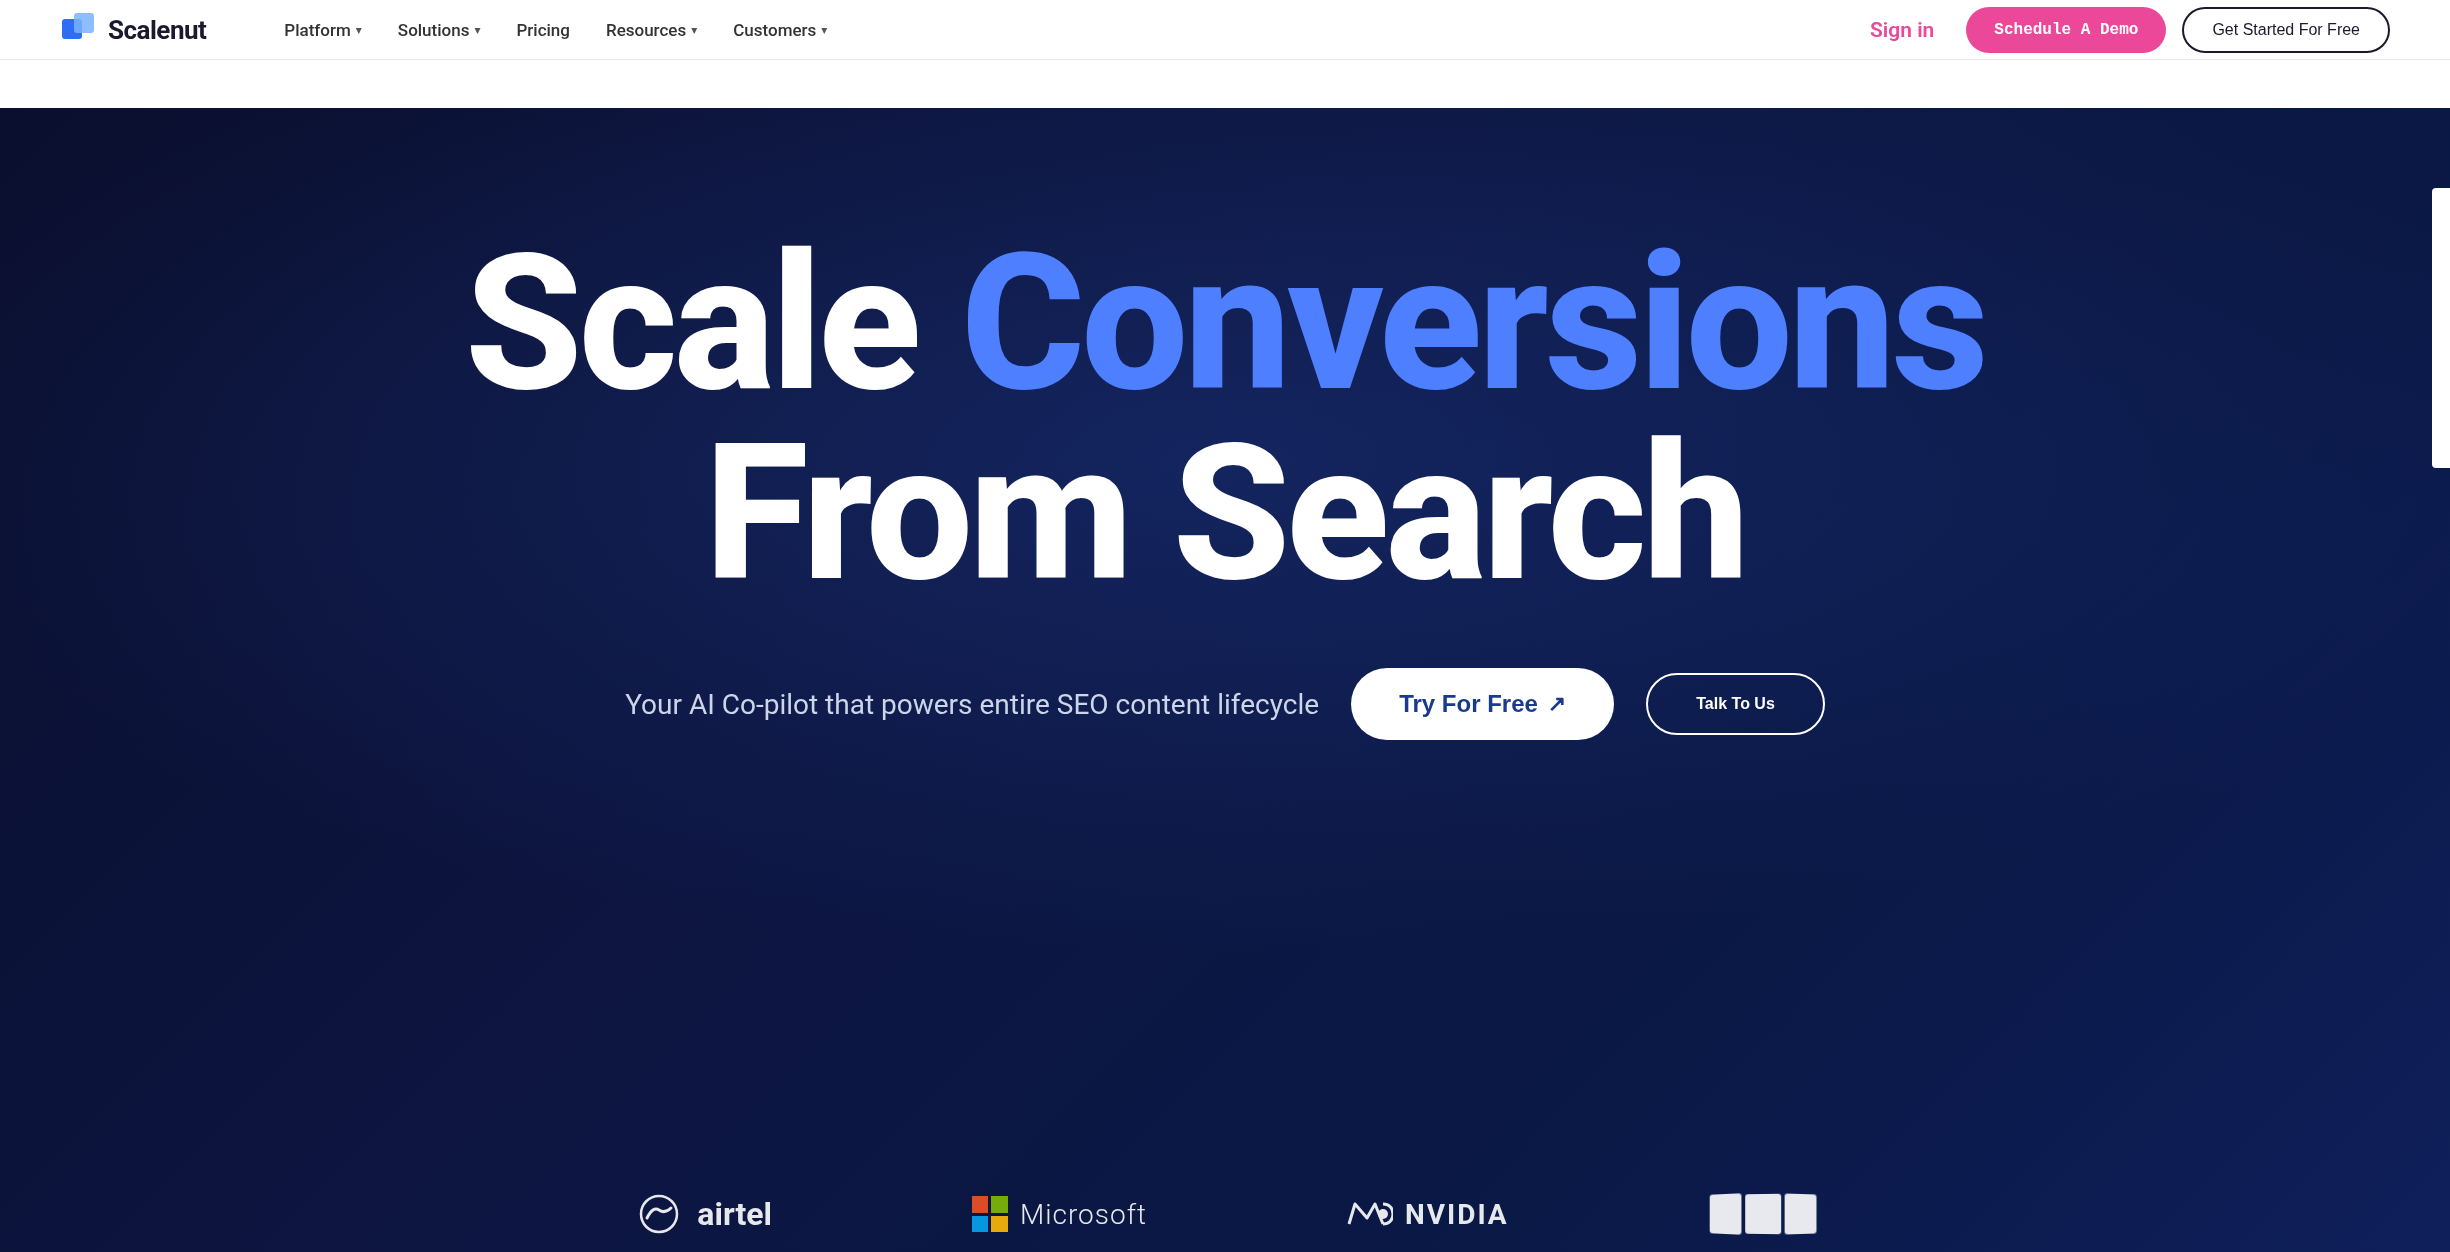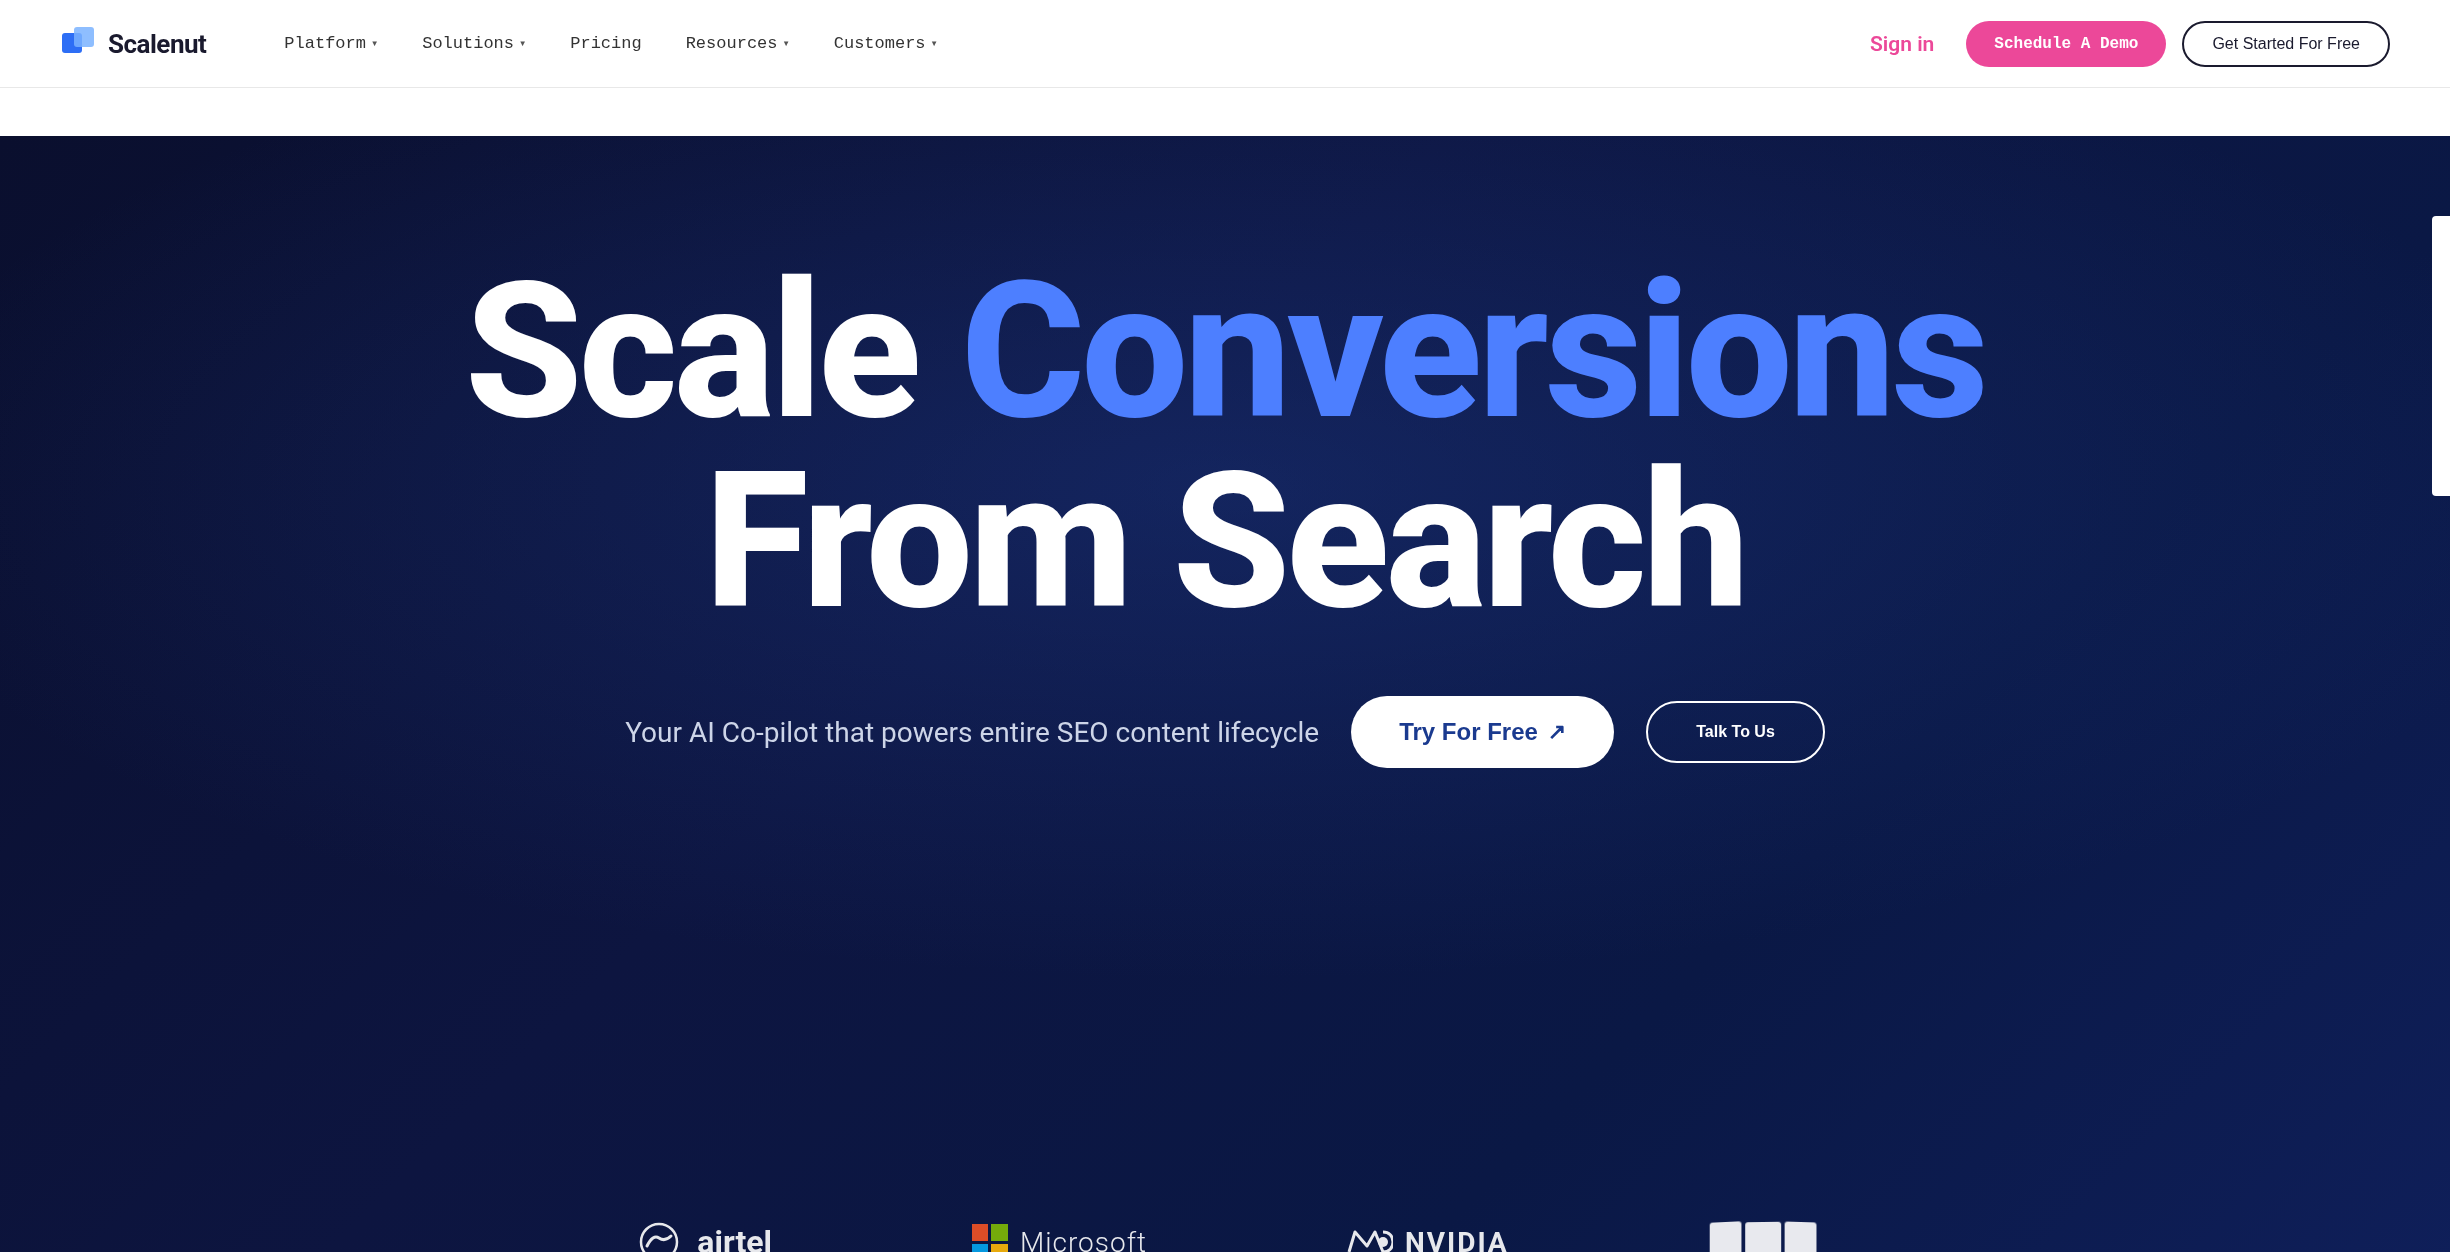--- a/index.html
+++ b/index.html
@@ -13,21 +13,21 @@
       overflow-x: hidden;
       width: 2450px;
     }
 
     
     .navbar {
       background: #ffffff;
       display: flex;
       align-items: center;
       padding: 0 60px;
-      height: 88px;
+      height: 60px;
       border-bottom: 1px solid #e8e8e8;
       position: relative;
       z-index: 10;
     }
 
     .logo-area {
       display: flex;
       align-items: center;
       gap: 10px;
       margin-right: 60px;
@@ -44,23 +44,21 @@
     .logo-text {
       font-size: 26px;
       font-weight: 700;
       color: #1a1a2e;
       letter-spacing: -0.5px;
     }
 
     .nav-links {
       display: flex;
       align-items: center;
-      gap: 8px;
       flex: 1;
-      font-family: Liberation Mono, monospace;
     }
 
     .nav-item {
       display: flex;
       align-items: center;
       gap: 5px;
       padding: 8px 18px;
       font-size: 17px;
       color: #333;
       font-weight: 500;

